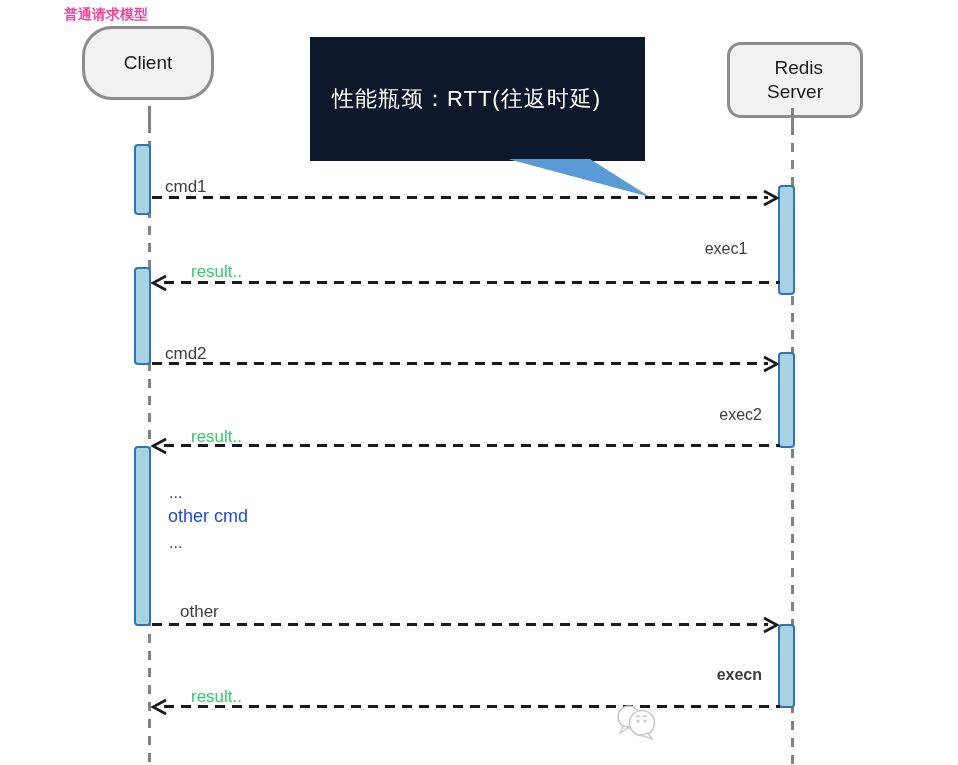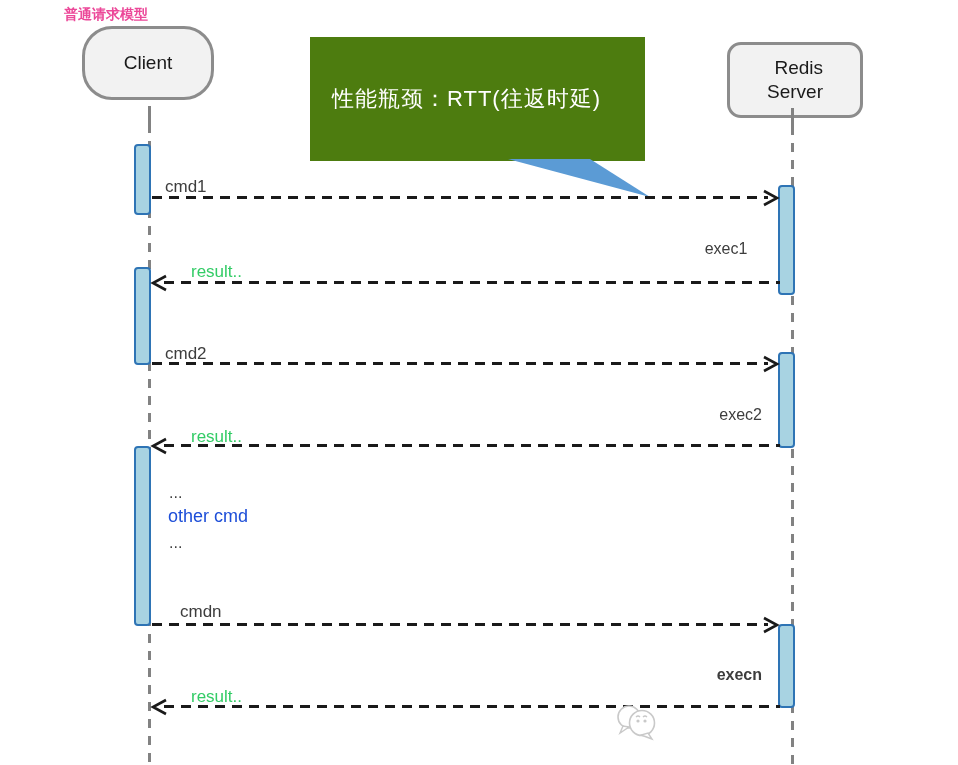--- a/index.html
+++ b/index.html
@@ -28,21 +28,21 @@
   .msg-label{font-size:17px;color:#3d3d3d;margin-top:10px;}
   .result-label{color:#33cc66;}
   .exec-label{width:72px;text-align:right;font-size:16px;color:#3d3d3d;}
   .activation{
     box-sizing:border-box;background:#a8d3e2;border:2px solid #2e74b5;border-radius:4px;
     width:17px;
   }
   .act-client{left:134px;}
   .act-server{left:778px;}
   .callout-rect{
-    left:310px;top:37px;width:335px;height:124px;background:#4d7c0f;
+    left:310px;top:37px;width:335px;height:124px;background:#0f172a;
     display:flex;align-items:center;padding-left:22px;box-sizing:border-box;
     font-size:22px;color:#ffffff;letter-spacing:1px;
   }
   .note-line{font-size:16px;color:#3d3d3d;}
   .note-main{font-size:18px;color:#1d4ed8;}
   .watermark-text{
     font-size:24px;color:#c3c3c3;letter-spacing:1px;
     text-shadow:1px 1px 0 #ffffff,-1px -1px 0 #f2f2f2;
   }
 </style>
@@ -106,21 +106,21 @@
   <svg class="abs" style="left:150px;top:437px;" width="20" height="18">
     <polyline points="16,2 3,9 16,16" fill="none" stroke="#1a1a1a" stroke-width="2.6"></polyline>
   </svg>
 
   <div class="abs exec-label" style="left:690px;top:406px;">exec2</div>
 
   <div class="abs note-line" style="left:169px;top:484px;">...</div>
   <div class="abs note-main" style="left:168px;top:506px;">other cmd</div>
   <div class="abs note-line" style="left:169px;top:534px;">...</div>
 
-  <div class="abs msg-label" style="left:180px;top:592px;">cmdn</div>
+  <div class="abs msg-label" style="left:180px;top:592px;">other</div>
   <div class="abs msg-line" style="left:152px;top:623px;width:616px;"></div>
   <svg class="abs" style="left:760px;top:616px;" width="20" height="18">
     <polyline points="4,2 17,9 4,16" fill="none" stroke="#1a1a1a" stroke-width="2.6"></polyline>
   </svg>
 
   <div class="abs exec-label" style="left:690px;top:666px;font-weight:bold;">execn</div>
 
   <div class="abs msg-label result-label" style="left:191px;top:677px;">result..</div>
   <div class="abs msg-line" style="left:164px;top:705px;width:616px;"></div>
   <svg class="abs" style="left:150px;top:698px;" width="20" height="18">

